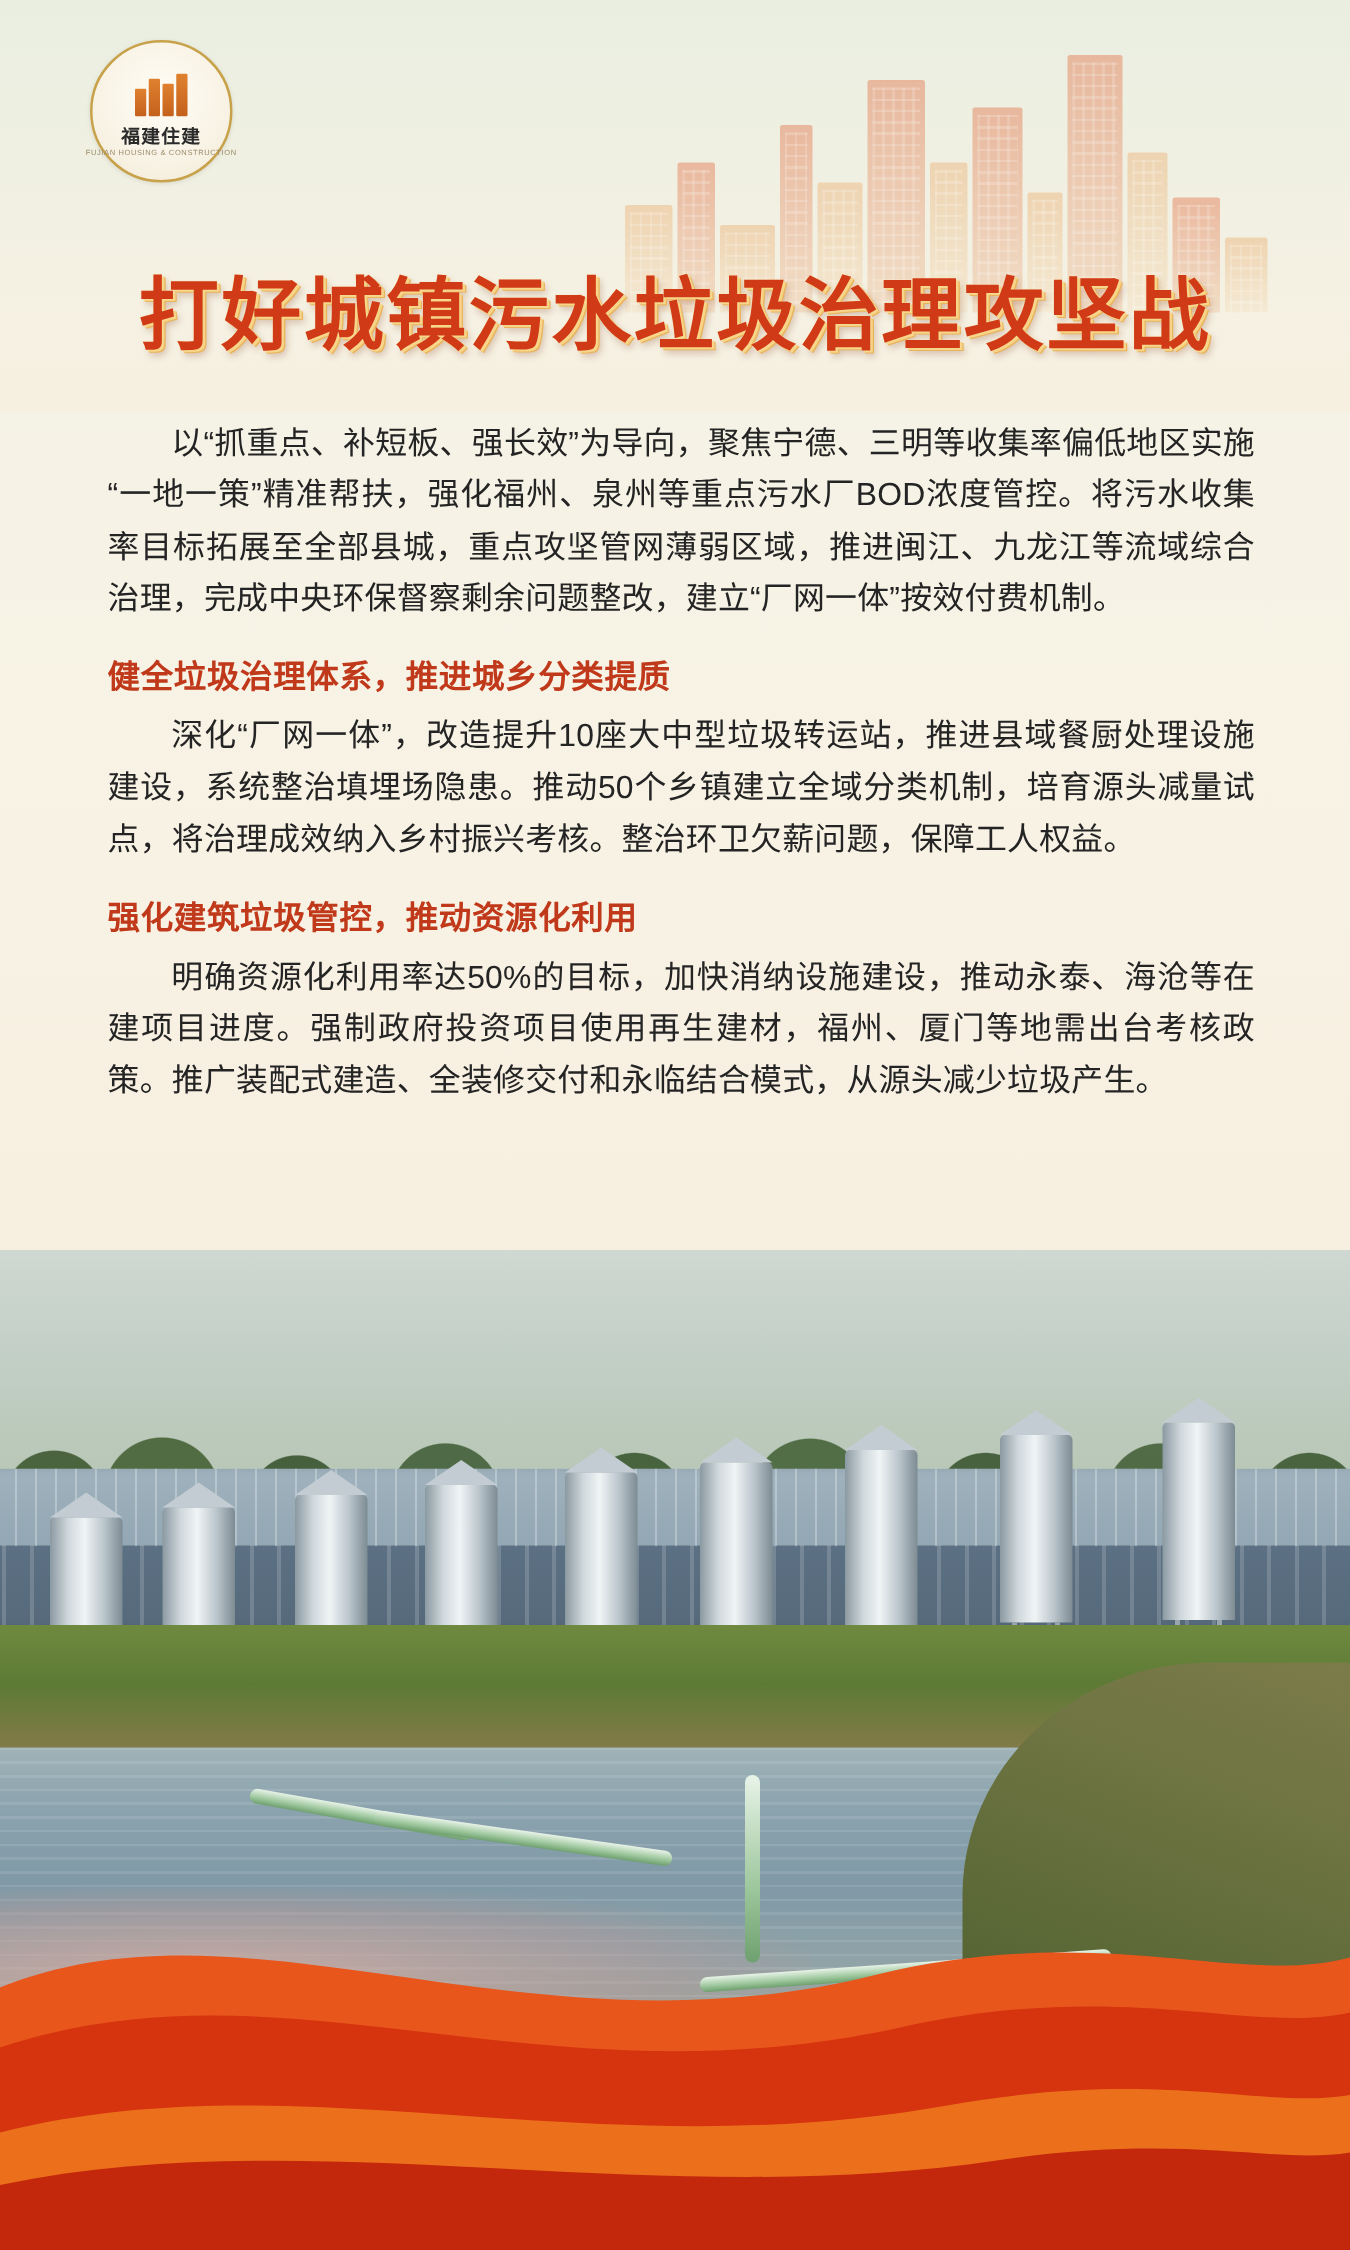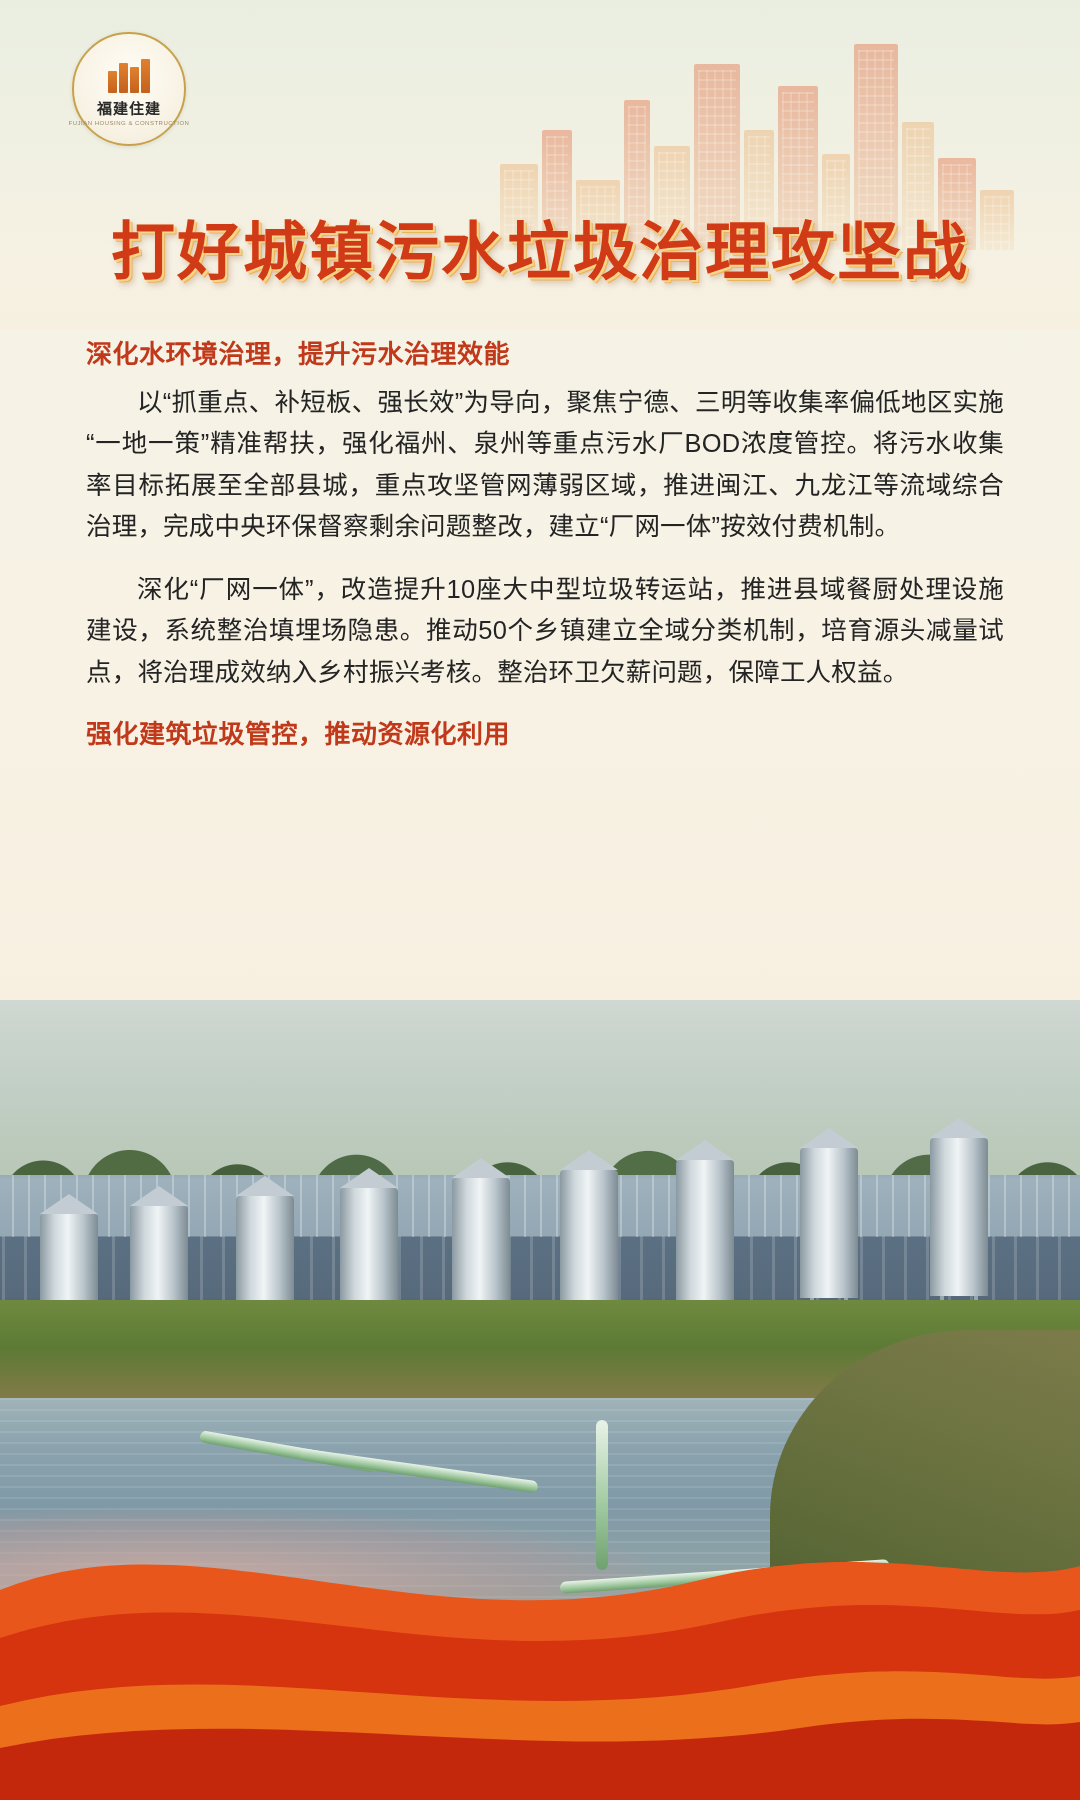--- a/index.html
+++ b/index.html
@@ -275,26 +275,27 @@
         <i></i>
         <i></i>
     </span>
     <span class="logo-text">福建住建</span>
     <span class="logo-sub">FUJIAN HOUSING &amp; CONSTRUCTION</span>
   </div>
 
   <div class="title">打好城镇污水垃圾治理攻坚战</div>
 
   <div class="content">
-    <h2 class="sec-head">深化水环境治理，提升污水治理效能</h2>
     <p class="sec-body">以“抓重点、补短板、强长效”为导向，聚焦宁德、三明等收集率偏低地区实施“一地一策”精准帮扶，强化福州、泉州等重点污水厂BOD浓度管控。将污水收集率目标拓展至全部县城，重点攻坚管网薄弱区域，推进闽江、九龙江等流域综合治理，完成中央环保督察剩余问题整改，建立“厂网一体”按效付费机制。</p>
 
+    <h2 class="sec-head">健全垃圾治理体系，推进城乡分类提质</h2>
     <p class="sec-body">深化“厂网一体”，改造提升10座大中型垃圾转运站，推进县域餐厨处理设施建设，系统整治填埋场隐患。推动50个乡镇建立全域分类机制，培育源头减量试点，将治理成效纳入乡村振兴考核。整治环卫欠薪问题，保障工人权益。</p>
 
     <h2 class="sec-head">强化建筑垃圾管控，推动资源化利用</h2>
+    <p class="sec-body">明确资源化利用率达50%的目标，加快消纳设施建设，推动永泰、海沧等在建项目进度。强制政府投资项目使用再生建材，福州、厦门等地需出台考核政策。推广装配式建造、全装修交付和永临结合模式，从源头减少垃圾产生。</p>
   </div>
 
   <div class="photo">
     <div class="ph-sky"></div>
     <div class="ph-treeline"></div>
     <div class="ph-barn"></div>
 
     <span class="silo" style="left:40px;  bottom:330px; height:96px;"></span>
     <span class="silo" style="left:130px; bottom:330px; height:104px;"></span>
     <span class="silo" style="left:236px; bottom:332px; height:112px;"></span>

